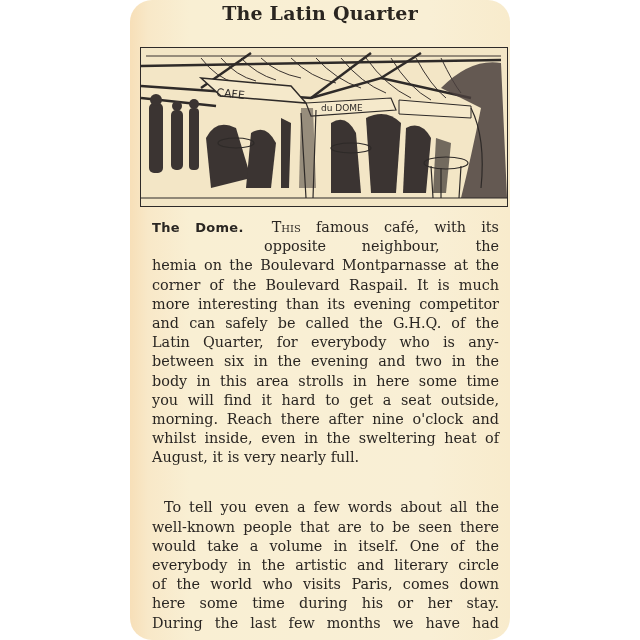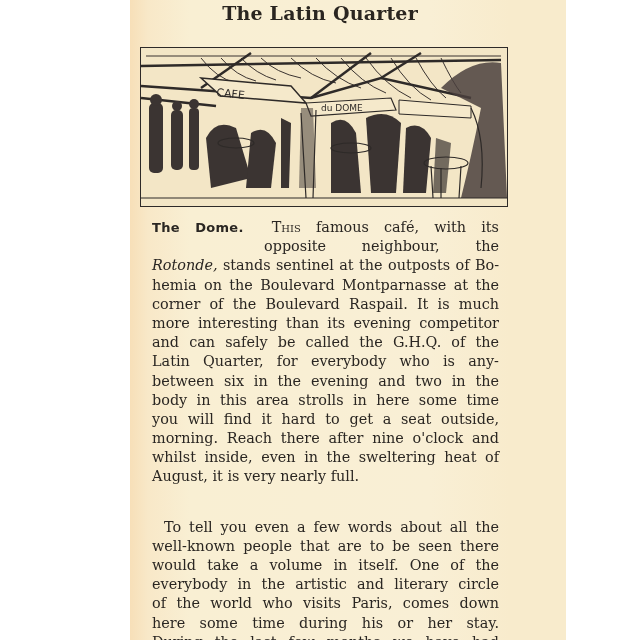--- a/index.html
+++ b/index.html
@@ -1,19 +1,20 @@
 <!DOCTYPE html>
 <html><head>
 <meta charset="utf-8">
 <style>
   html, body { margin:0; padding:0; }
   body { width:640px; height:640px; background:#ffffff; position:relative; overflow:hidden; }
   .page {
-    position:absolute; left:130px; top:0; width:436px; height:640px;
+    position:absolute; left:130px; top:0; width:380px; height:640px;
     background: linear-gradient(to right, #f7dfb8 0px, #f8e8c8 18px, #f9efd3 60px, #f9efd5 300px, #f8ebcc 380px);
+    border-radius: 22px;
   }
   .title {
     position:absolute; left:0; width:380px; top:2px; text-align:center;
     font-family:"DejaVu Serif", serif; font-weight:bold; font-size:19px; color:#2a2520;
     letter-spacing:0.2px;
   }
   .illus {
     position:absolute; left:10px; top:47px; width:366px; height:158px;
     border:1.5px solid #2e2a28; background:#f3e6c6; overflow:hidden;
   }
@@ -99,21 +100,20 @@
         <path d="M160 65 L165 150 M175 62 L172 150"></path>
         <path d="M330 60 Q345 90 340 140"></path>
         <path d="M0 150 L366 150"></path>
       </g>
     </svg>
   </div>
 
   <div class="text" style="top:218px;">
     <span class="line"><span class="head">The Dome.</span><span class="sc">This</span><span> famous café, with its</span></span>
     <span class="line indent">opposite neighbour, the</span>
-    <span class="line"><span class="it">Rotonde,</span><span> stands sentinel at the outposts of Bo-</span></span>
     <span class="line">hemia on the Boulevard Montparnasse at the</span>
     <span class="line">corner of the Boulevard Raspail.  It is much</span>
     <span class="line">more interesting than its evening competitor</span>
     <span class="line">and can safely be called the G.H.Q. of the</span>
     <span class="line">Latin Quarter, for everybody who is any-</span>
     <span class="line">between six in the evening and two in the</span>
     <span class="line">body in this area strolls in here some time</span>
     <span class="line">you will find it hard to get a seat outside,</span>
     <span class="line">morning.  Reach there after nine o'clock and</span>
     <span class="line">whilst inside, even in the sweltering heat of</span>

